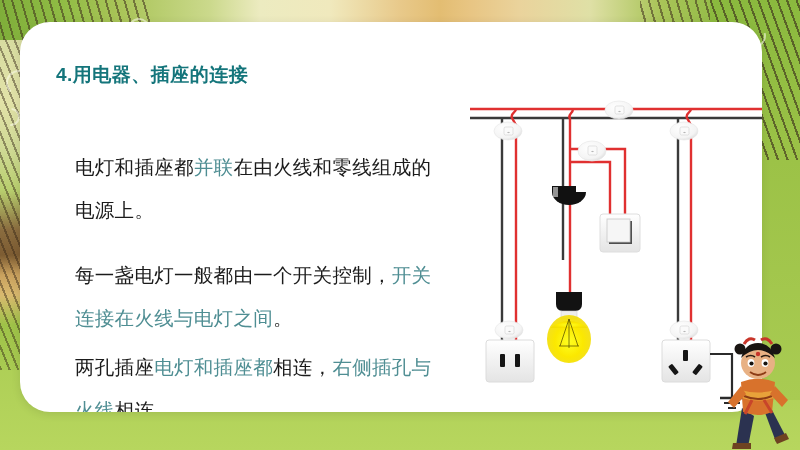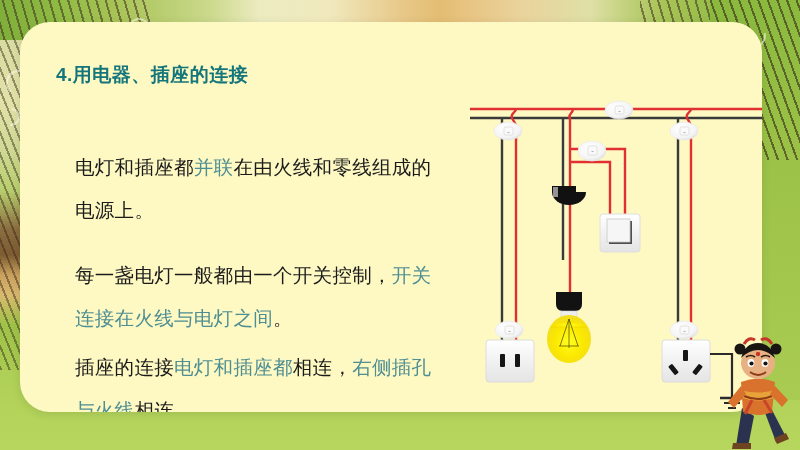--- a/index.html
+++ b/index.html
@@ -61,21 +61,21 @@
     background:linear-gradient(180deg,#8ab93e 0,#9cc247 40%,#a9cb52 100%);
   }
   .bg-rightband::after{
     content:""; position:absolute; inset:0 0 60% 0;
     background:repeating-linear-gradient(70deg, rgba(55,40,24,.6) 0 2px, rgba(55,40,24,0) 2px 9px);
   }
 
   
   #card {
     position:absolute; left:20px; top:22px; width:742px; height:390px;
-    background:#fef9c3; border-radius:30px;
+    background:#ffffff; border-radius:30px;
     box-shadow:0 2px 10px rgba(0,0,0,.10);
     overflow:hidden;
   }
 
   #title{
     position:absolute; left:36px; top:40px;
     font-size:19px; font-weight:bold; letter-spacing:.5px;
     color:#14757b; white-space:nowrap;
   }
 
@@ -111,21 +111,21 @@
   <div class="bg-swirl" style="left:128px;top:18px;width:22px;height:22px;transform:rotate(40deg);"></div>
   <div class="bg-swirl" style="left:742px;top:24px;width:24px;height:24px;transform:rotate(210deg);"></div>
 </div>
 
 <div id="card">
 
   <div id="title" style="color: rgb(20, 117, 123);">4.用电器、插座的连接</div>
 
   <div class="para" id="p2"><span>每一盏电灯一般都由一个开关控制，</span><span class="hl" style="color: rgb(79, 142, 147);">开关连接在火线与电灯之间</span><span>。</span></div>
   <div class="para" id="p1"><span>电灯和插座都</span><span class="hl" style="color: rgb(79, 142, 147);">并联</span><span>在由火线和零线组成的电源上。</span></div>
-  <div class="para" id="p3"><span>插座的连接</span><span class="hl" style="color: rgb(79, 142, 147);">电灯和插座都</span><span>相连，</span><span class="hl" style="color: rgb(79, 142, 147);">右侧插孔与火线</span><span>相连。</span></div>
+  <div class="para" id="p3"><span>两孔插座</span><span class="hl" style="color: rgb(79, 142, 147);">电灯和插座都</span><span>相连，</span><span class="hl" style="color: rgb(79, 142, 147);">右侧插孔与火线</span><span>相连。</span></div>
 
   <div id="diagram">
     <svg width="320" height="360" viewBox="0 0 320 360" xmlns="http://www.w3.org/2000/svg">
       <defs>
         <radialGradient id="glow" cx="50%" cy="55%" r="52%">
           <stop offset="0%" stop-color="#ffff20"></stop>
           <stop offset="62%" stop-color="#fbe800"></stop>
           <stop offset="100%" stop-color="#f2dc00" stop-opacity=".88"></stop>
         </radialGradient>
         <linearGradient id="plate" x1="0" y1="0" x2="0" y2="1">

